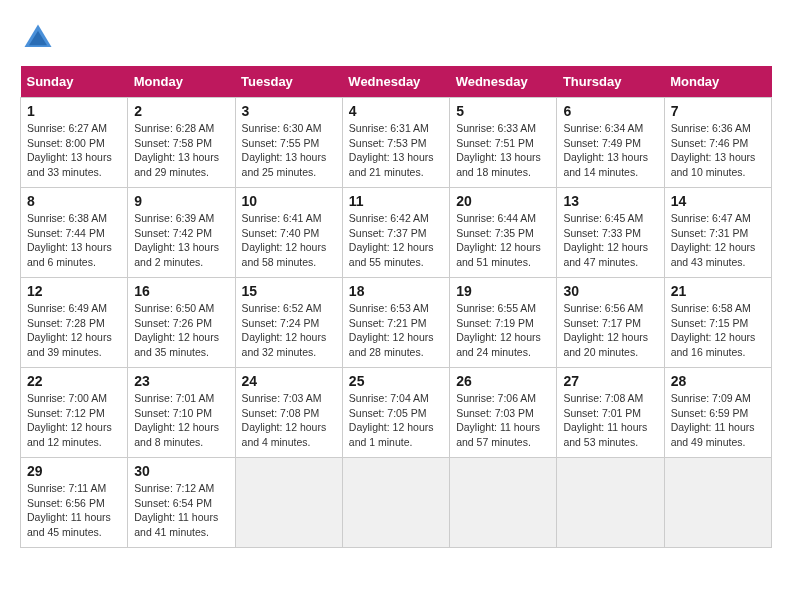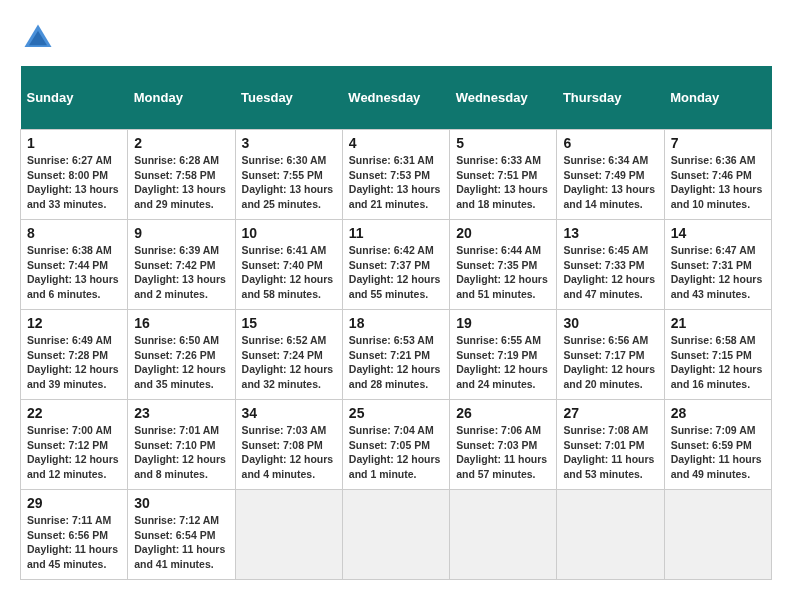--- a/index.html
+++ b/index.html
@@ -45,23 +45,23 @@
     .location {
       font-size: 14px;
       color: #555;
     }
     table {
       width: 100%;
       border-collapse: collapse;
       font-size: 11px;
     }
     thead tr th {
-      background: #0f766e;
+      background: #be185d;
       color: #fff;
-      padding: 24px 6px;
+      padding: 8px 6px;
       text-align: left;
       font-size: 13px;
       font-weight: bold;
     }
     tbody tr td {
       border: 1px solid #ccc;
       vertical-align: top;
       padding: 5px 6px;
       width: 14.28%;
       height: 90px;
@@ -74,21 +74,20 @@
       font-size: 14px;
       font-weight: bold;
       color: #1a1a1a;
       display: block;
       margin-bottom: 2px;
     }
     .day-info {
       color: #333;
       font-size: 10.5px;
       line-height: 1.4;
-      font-weight: bold;
     }
   </style>
 </head>
 <body>
 
 <div class="header">
   <div class="logo">
     <svg class="logo-icon" viewBox="0 0 40 40">
       <polygon points="20,5 35,30 5,30" fill="#4a90d9"></polygon>
       <polygon points="20,12 30,28 10,28" fill="#2a6db5"></polygon>
@@ -210,21 +209,21 @@
       <tr>
         <td>
           <span class="day-num">22</span>
           <div class="day-info">Sunrise: 7:00 AM<br>Sunset: 7:12 PM<br>Daylight: 12 hours and 12 minutes.</div>
         </td>
         <td>
           <span class="day-num">23</span>
           <div class="day-info">Sunrise: 7:01 AM<br>Sunset: 7:10 PM<br>Daylight: 12 hours and 8 minutes.</div>
         </td>
         <td>
-          <span class="day-num">34</span>
+          <span class="day-num">24</span>
           <div class="day-info">Sunrise: 7:03 AM<br>Sunset: 7:08 PM<br>Daylight: 12 hours and 4 minutes.</div>
         </td>
         <td>
           <span class="day-num">25</span>
           <div class="day-info">Sunrise: 7:04 AM<br>Sunset: 7:05 PM<br>Daylight: 12 hours and 1 minute.</div>
         </td>
         <td>
           <span class="day-num">26</span>
           <div class="day-info">Sunrise: 7:06 AM<br>Sunset: 7:03 PM<br>Daylight: 11 hours and 57 minutes.</div>
         </td>

